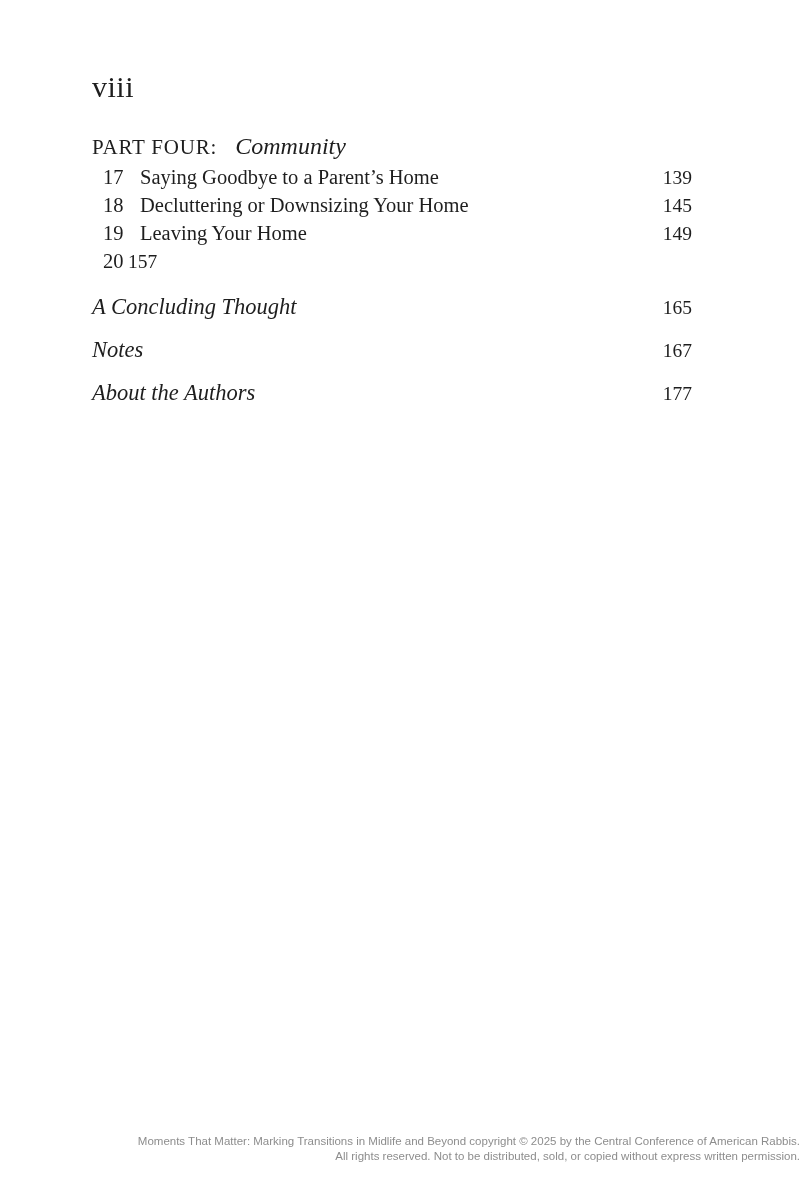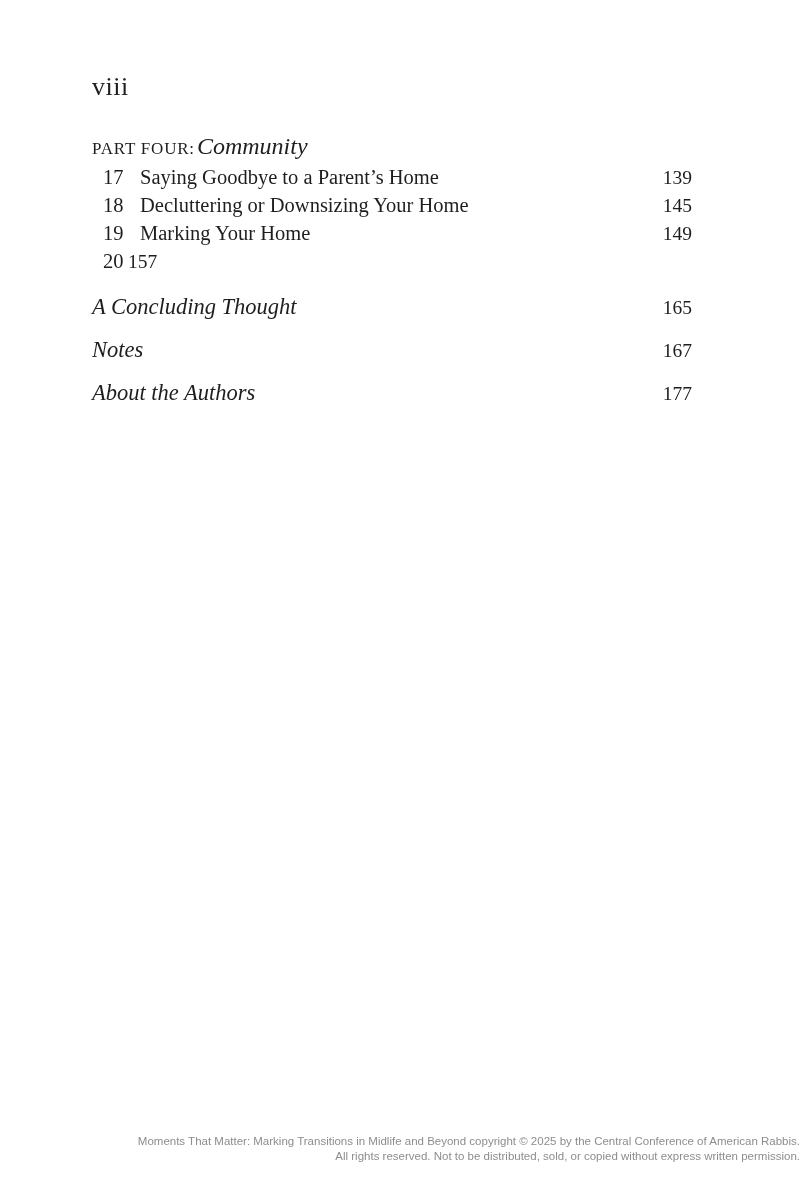--- a/index.html
+++ b/index.html
@@ -16,39 +16,39 @@
     font-family: "Liberation Serif", serif;
     color: #1e1e1e;
   }
   .content {
     position: absolute;
     left: 92px;
     right: 108px;
     top: 74px;
   }
   .folio {
-    font-size: 26px;
+    font-size: 30px;
     line-height: 26px;
     letter-spacing: 0.5px;
   }
   .part-heading {
     margin-top: 31px;
     line-height: 30px;
     white-space: nowrap;
   }
   .part-label {
-    font-size: 17px;
+    font-size: 21px;
     text-transform: uppercase;
     letter-spacing: 0.8px;
     margin-top: 48px;
   }
   .part-title {
     font-size: 24px;
     font-style: italic;
-    margin-left: 2px;
+    margin-left: 18px;
   }
   .chapters {
     margin-top: 2px;
     padding-left: 11px;
   }
   .chapter-row {
     display: flex;
     align-items: baseline;
     height: 28px;
     font-size: 20.5px;
@@ -114,21 +114,21 @@
           <span class="ch-title">Saying Goodbye to a Parent’s Home</span>
           <span class="ch-page">139</span>
         </div>
         <div class="chapter-row">
           <span class="ch-num">18</span>
           <span class="ch-title">Decluttering or Downsizing Your Home</span>
           <span class="ch-page">145</span>
         </div>
         <div class="chapter-row">
           <span class="ch-num">19</span>
-          <span class="ch-title">Marking Your Home</span>
+          <span class="ch-title">Leaving Your Home</span>
           <span class="ch-page">149</span>
         </div>
         <div class="chapter-row">
           <span class="ch-num">20</span>
           <span class="ch-page">157</span>
         </div>
       </div>
 
     <div class="back-matter" id="backmatter">
         <div class="bm-row">

